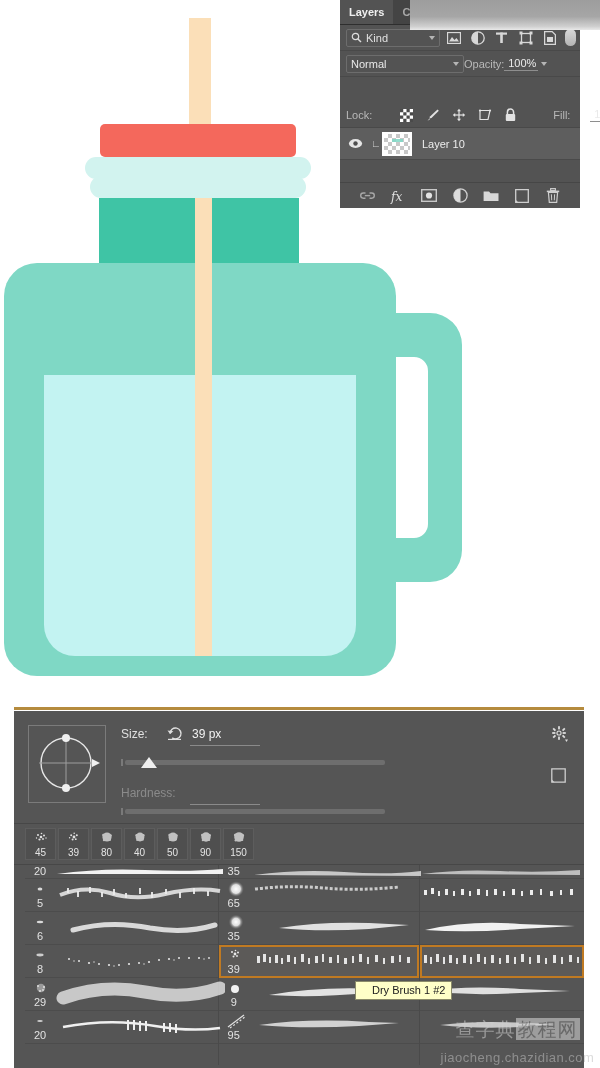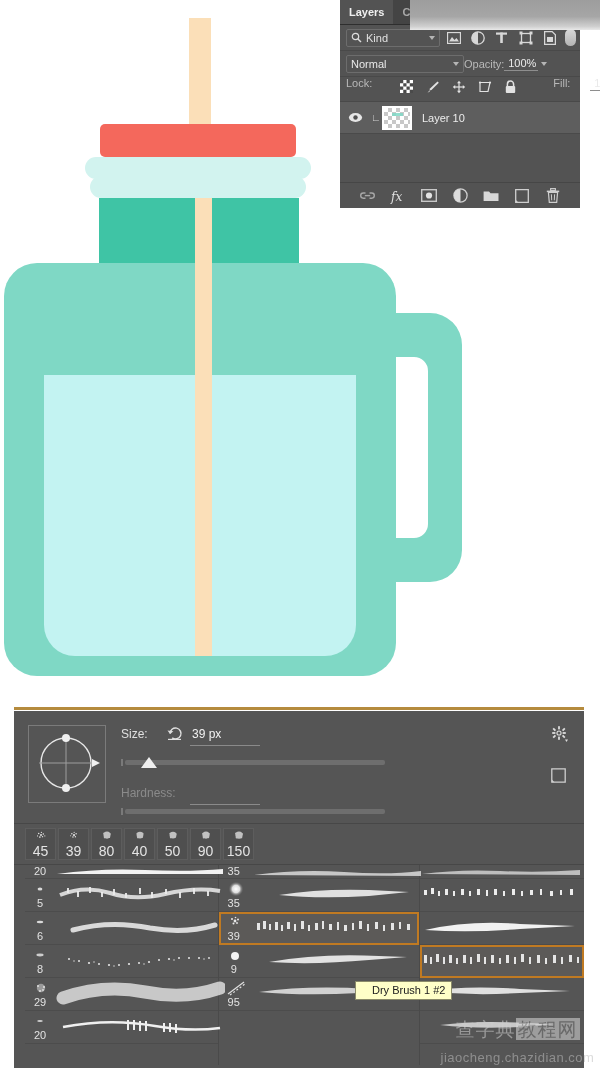--- a/index.html
+++ b/index.html
@@ -90,23 +90,24 @@
     min-width: 30px; text-align: right;
   }
   .mini-caret {
     width: 0; height: 0; margin-left: 3px;
     border-left: 3.5px solid transparent;
     border-right: 3.5px solid transparent;
     border-top: 4px solid #b5b5b5;
   }
 
   .lock-row {
-    height: 24px; display: flex; align-items: flex-start;
+    height: 24px; display: flex; align-items: center;
     padding: 0 6px; gap: 20px;
     border-bottom: 1px solid #494949;
+    margin-top: 26px;
   }
   .lock-icons { display: flex; align-items: center; gap: 5px; margin-left: 4px; }
 
   .layer-list { }
   .layer-row {
     height: 31px; display: flex; align-items: center;
     border-bottom: 1px solid #4a4a4a;
     position: relative;
   }
   .layer-row.selected { background: #5e5e5e; }
@@ -206,21 +207,21 @@
     height: 40px; display: flex; align-items: center;
     padding-left: 11px; gap: 2px;
     border-bottom: 1px solid #474747;
   }
   .preset-cell {
     width: 31px; height: 32px;
     background: #4f4f4f; border: 1px solid #5d5d5d;
     display: flex; flex-direction: column; align-items: center;
     justify-content: flex-start; box-sizing: border-box;
   }
-  .preset-num { font-size: 14px; color: #e4e4e4; margin-top: 1px; }
+  .preset-num { font-size: 10px; color: #e4e4e4; margin-top: 1px; }
 
   .brush-list {
     position: relative; height: 200px; overflow: hidden;
     display: flex; padding-left: 11px;
   }
   .blist-col {
     width: 200px; border-right: 1px solid #4a4a4a;
     position: relative;
   }
   .blist-col.mid { width: 208px; }
@@ -785,20 +786,42 @@
     <div class="blist-col mid">
       <div class="brow first">
         <div class="brow-num" style="line-height:14px">35</div>
         <div class="brow-stroke">
           <svg width="175" height="14" viewBox="0 0 175 14" style="position:absolute;left:0;top:0">
             <path d="M5,10 Q50,4 95,7 T172,6 L172,11 Z" fill="#e4e4e4" opacity="0.8"></path>
           </svg>
         </div>
       </div>
 
+      <div class="brow">
+        <div class="brow-icon" style="top:1px;left:8px;width:18px;height:18px">
+          <svg width="18" height="18" viewBox="0 0 18 18">
+            <defs>
+                <radialGradient id="sr1">
+                  <stop offset="0%" stop-color="#ffffff"></stop>
+                  <stop offset="55%" stop-color="#e0e0e0"></stop>
+                  <stop offset="100%" stop-color="#666666" stop-opacity="0"></stop>
+                </radialGradient>
+              </defs>
+            <circle cx="9" cy="9" r="8" fill="url(#sr1)"></circle>
+          </svg>
+        </div>
+        <div class="brow-num">65</div>
+        <div class="brow-stroke">
+          <svg width="175" height="32" viewBox="0 0 175 32" style="position:absolute;left:0;top:0">
+            <g fill="#e0e0e0" opacity="0.85">
+              <path d="M6,10 Q40,6 75,9 T150,8" stroke="#e0e0e0" stroke-width="3" fill="none" stroke-dasharray="3 2"></path>
+            </g>
+          </svg>
+        </div>
+      </div>
 
       <div class="brow">
         <div class="brow-icon" style="top:1px;left:8px;width:18px;height:18px">
           <svg width="18" height="18" viewBox="0 0 18 18">
             <defs>
                 <radialGradient id="sr2">
                   <stop offset="0%" stop-color="#ffffff"></stop>
                   <stop offset="50%" stop-color="#dedede"></stop>
                   <stop offset="100%" stop-color="#666666" stop-opacity="0"></stop>
                 </radialGradient>

